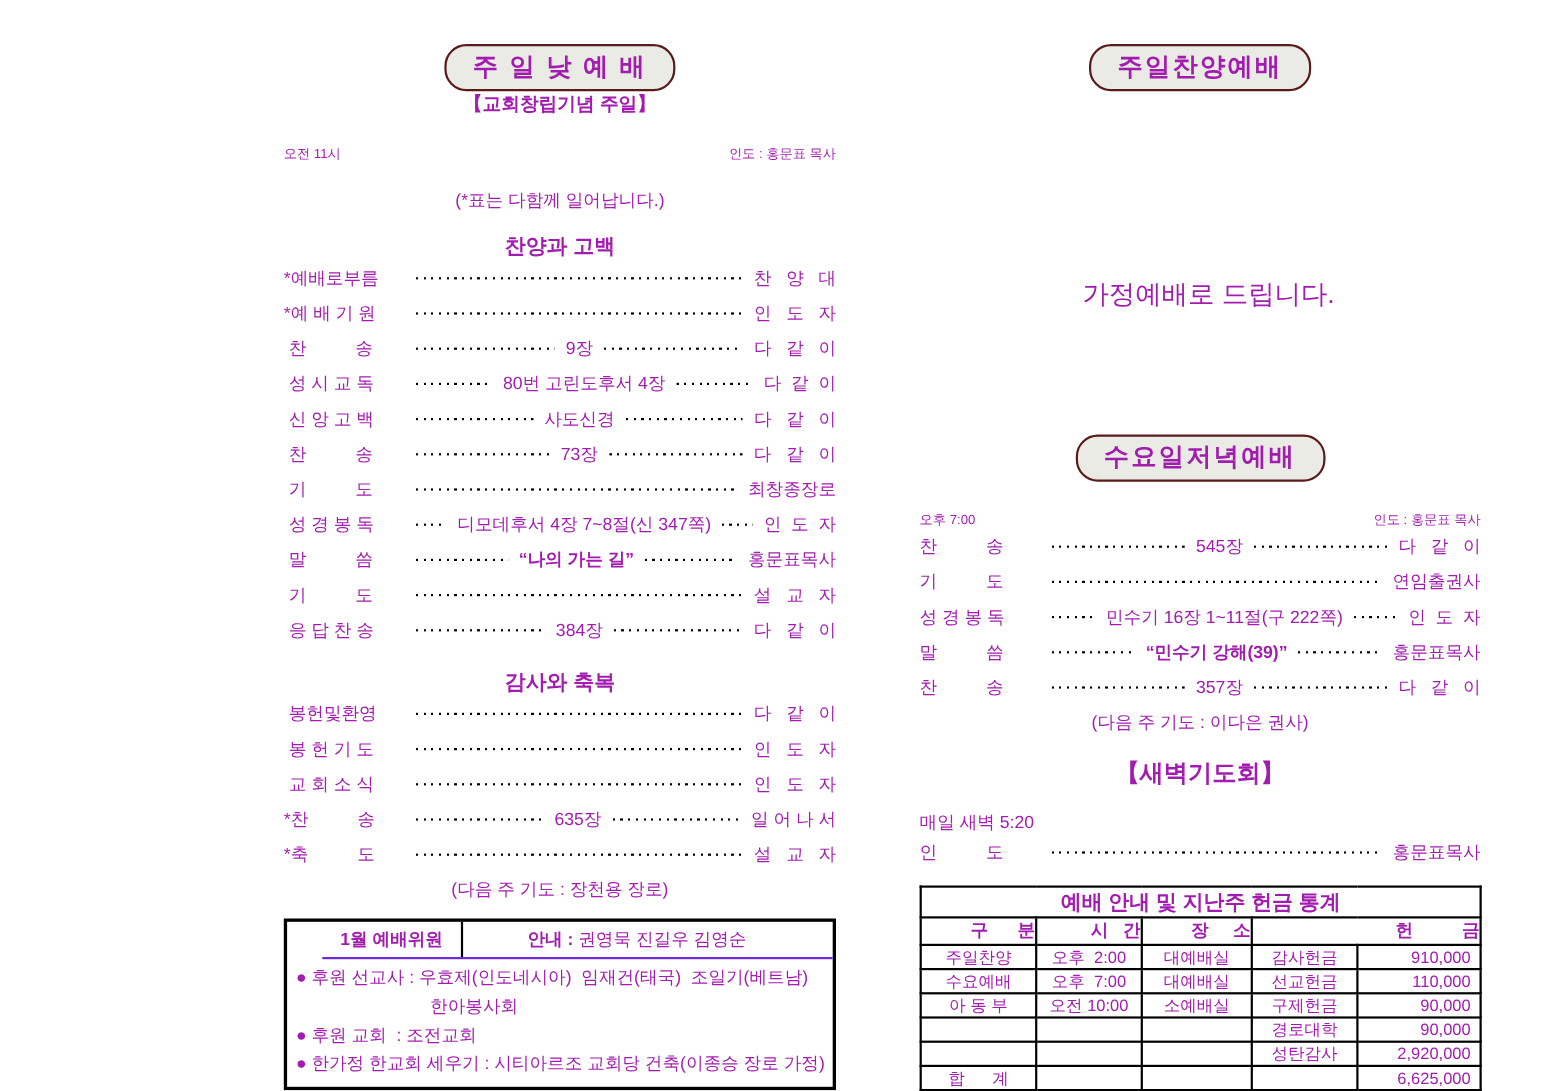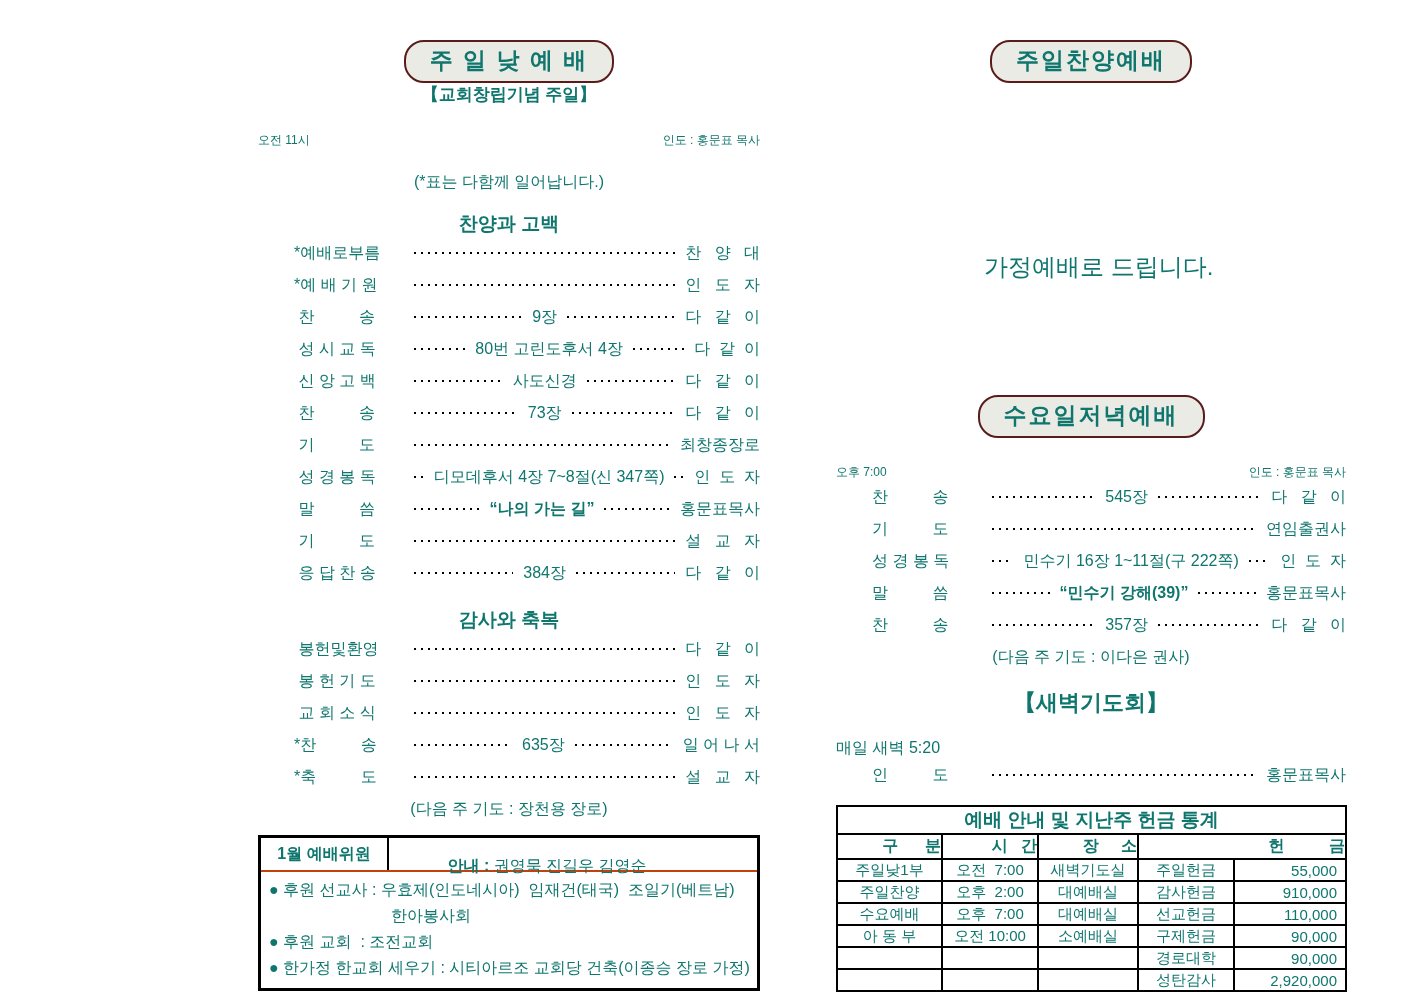--- a/index.html
+++ b/index.html
@@ -1,46 +1,46 @@
 <!DOCTYPE html>
 <html><head>
 <meta charset="utf-8">
 <style>
   html,body{margin:0;padding:0;background:#888;}
   .page{
     position:relative;width:1403px;height:992px;background:#ffffff;
-    font-family:"Liberation Sans","DejaVu Sans",sans-serif;color:#0f766e;
+    font-family:"Liberation Sans","DejaVu Sans",sans-serif;color:#a21caf;
     overflow:hidden;margin:0 auto;
   }
   .col{position:absolute;top:40px;}
   .col-left{left:258px;width:502px;}
   .col-right{left:836px;width:510px;}
 
   .oval{
     display:block;width:fit-content;margin:0 auto;
     border:2px solid #5a1b1b;border-radius:20px;
     background:#ebebe5;
     font-size:23px;font-weight:bold;letter-spacing:2px;
     padding:3px 24px 5px 24px;white-space:pre;
   }
   .subtitle{text-align:center;font-weight:bold;font-size:17px;white-space:pre;}
   .meta-row{display:flex;justify-content:space-between;font-size:12px;margin-top:26px;white-space:pre;}
   .note{text-align:center;font-size:16px;margin-top:23px;white-space:pre;}
   .sec-heading{text-align:center;font-weight:bold;font-size:19px;margin-top:18px;height:26px;white-space:pre;}
   .srow{display:flex;align-items:center;height:32px;font-size:16px;}
-  .slabel{white-space:pre;min-width:110px;margin-left:36px;}
+  .slabel{white-space:pre;min-width:110px;}
   .scenter{white-space:pre;}
   .scenter.b{font-weight:bold;}
   .sright{white-space:pre;text-align:right;}
   .dots{flex:1 1 auto;height:2px;margin:0 10px;
     background-image:repeating-linear-gradient(to right,#000 0 2px,transparent 2px 7px);}
   .next-week{text-align:center;font-size:16px;margin-top:6px;white-space:pre;}
 
   .committee{border:3px solid #000;margin-top:15px;}
-  .committee-header{display:flex;border-bottom:2px solid #c2410c;height:32px;align-items:flex-start;}
+  .committee-header{display:flex;border-bottom:2px solid #6d28d9;height:32px;align-items:center;margin-left:32px;}
   .committee-month{width:126px;text-align:center;font-weight:bold;font-size:16px;border-right:2px solid #000;
     align-self:stretch;display:flex;align-items:center;justify-content:center;white-space:pre;}
   .committee-guide{padding-left:14px;font-size:16px;white-space:pre;}
   .committee-guide .glabel{font-weight:bold;}
   .committee-body{padding:5px 8px 7px 8px;font-size:16px;}
   .cline{line-height:26px;white-space:pre;}
   .cline.ind1{padding-left:122px;}
 
   .home-note{font-size:24px;margin-top:168px;padding-left:148px;white-space:pre;}
   .oval2{margin-top:112px;}
@@ -254,27 +254,20 @@
           <tr>
             <td colspan="5" class="ttl">예배 안내 및 지난주 헌금 통계</td>
           </tr>
           <tr>
             <td class="hdr">구      분</td>
             <td class="hdr">시   간</td>
             <td class="hdr">장     소</td>
             <td class="hdr" colspan="2">헌          금</td>
           </tr>
           <tr>
-            <td class="c">주일낮1부</td>
-            <td class="c">오전  7:00</td>
-            <td class="c">새벽기도실</td>
-            <td class="c">주일헌금</td>
-            <td class="amt">55,000</td>
-          </tr>
-          <tr>
             <td class="c">주일찬양</td>
             <td class="c">오후  2:00</td>
             <td class="c">대예배실</td>
             <td class="c">감사헌금</td>
             <td class="amt">910,000</td>
           </tr>
           <tr>
             <td class="c">수요예배</td>
             <td class="c">오후  7:00</td>
             <td class="c">대예배실</td>
@@ -295,16 +288,23 @@
             <td class="c">경로대학</td>
             <td class="amt">90,000</td>
           </tr>
           <tr>
             <td class="c"></td>
             <td class="c"></td>
             <td class="c"></td>
             <td class="c">성탄감사</td>
             <td class="amt">2,920,000</td>
           </tr>
+          <tr>
+            <td class="c">합      계</td>
+            <td class="c"></td>
+            <td class="c"></td>
+            <td class="c"></td>
+            <td class="amt">6,625,000</td>
+          </tr>
         </tbody>
     </table>
   </div>
 </div>
 
 </body></html>

